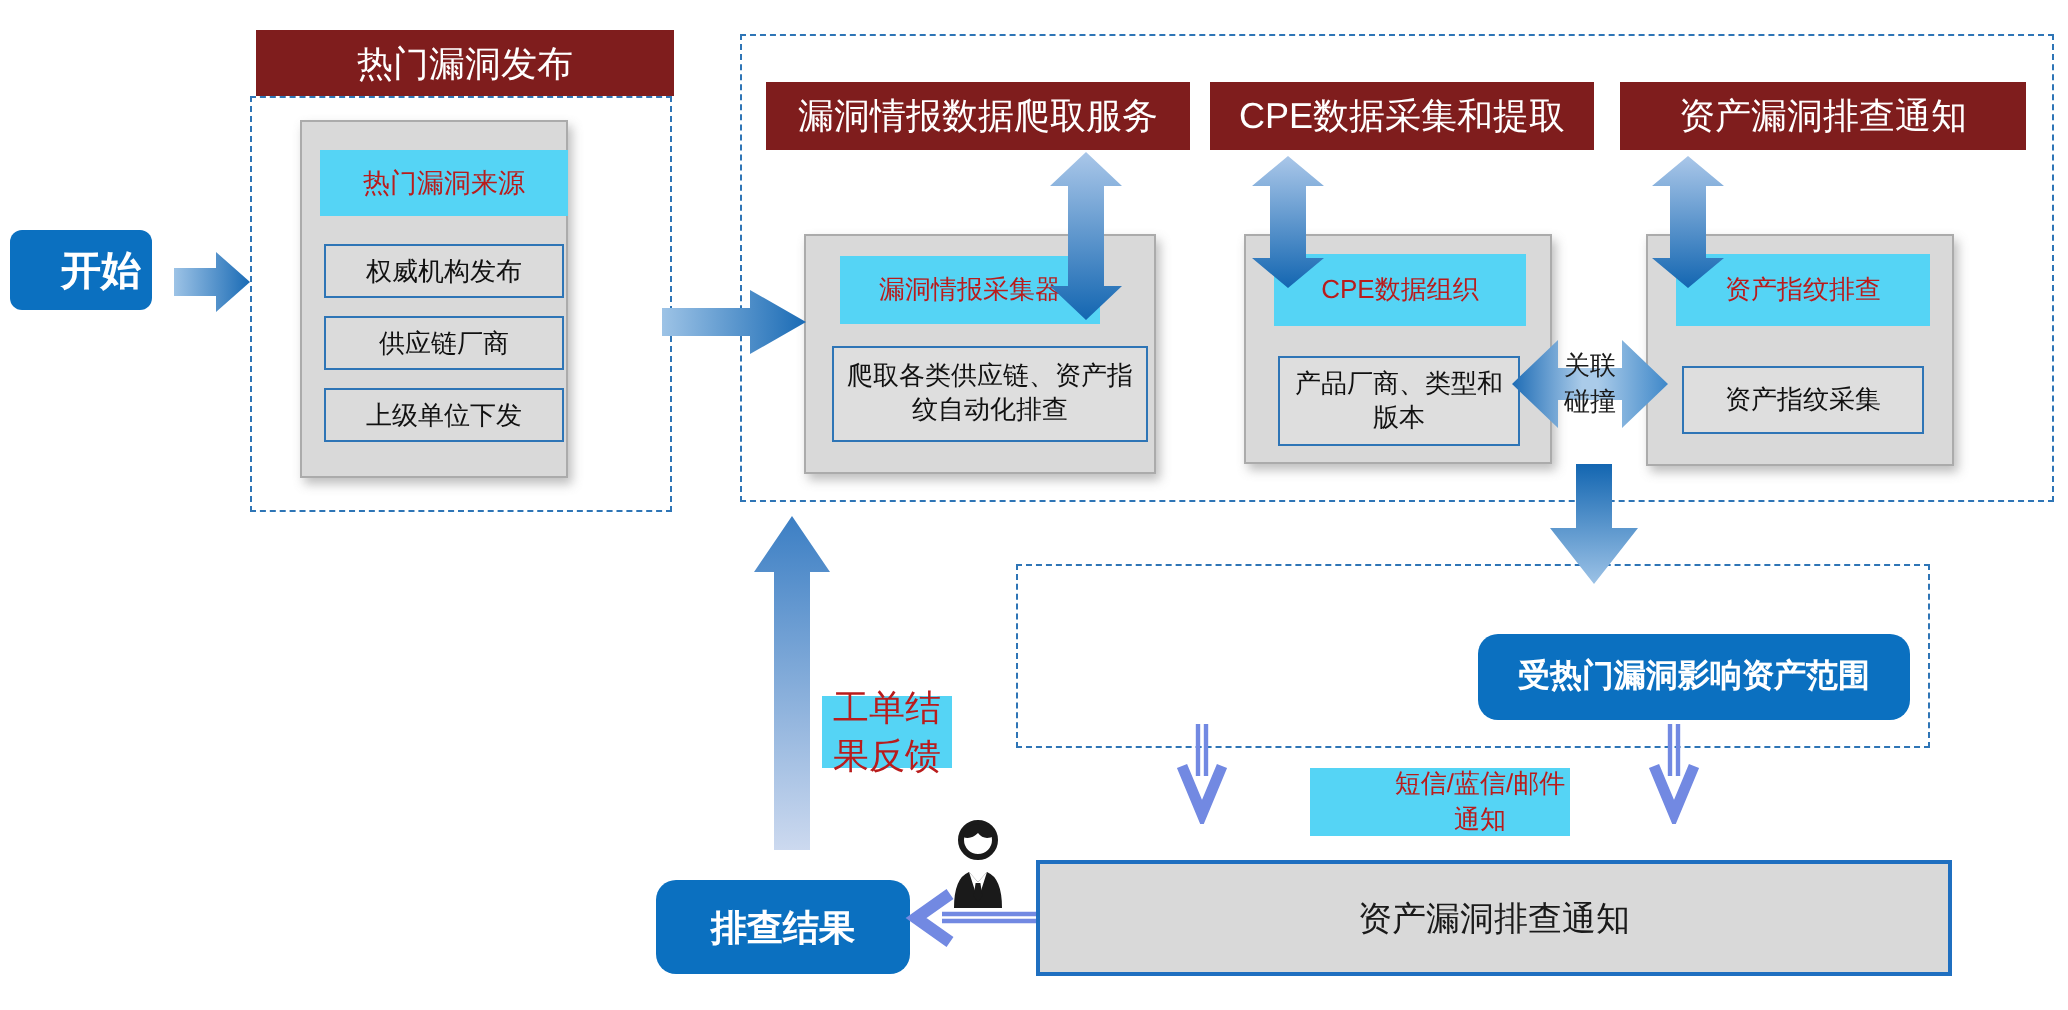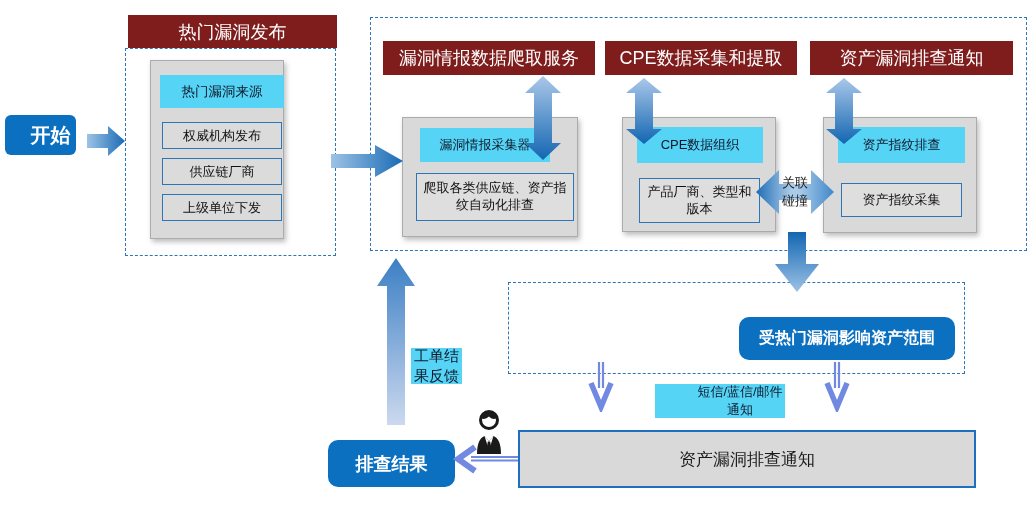--- a/index.html
+++ b/index.html
@@ -5,21 +5,21 @@
   html,body{margin:0;padding:0;background:#fff;}
   body{font-family:"Liberation Sans","DejaVu Sans",sans-serif;color:#1a1a1a;}
   #canvas{position:relative;width:1034px;height:505px;background:#fff;overflow:hidden;}
   .abs{position:absolute;box-sizing:border-box;}
   .flex{display:flex;align-items:center;justify-content:center;text-align:center;}
 
   .hdr{background:#7f1d1d;color:#fff;font-weight:normal;font-size:18px;z-index:5;}
   .blue-node{background:#0b70c0;color:#fff;font-weight:bold;z-index:6;}
   .dashed-frame{border:1px dashed #2e75b6;z-index:1;background:transparent;}
   .panel{background:#d9d9d9;border:1px solid #ababab;box-shadow:2px 3px 5px rgba(110,110,110,.45);z-index:3;}
-  .cyan{background:#55d4f5;color:#0f172a;font-size:13px;z-index:4;}
+  .cyan{background:#55d4f5;color:#b91c1c;font-size:13px;z-index:4;}
   .detail-box{background:#dedede;border:1px solid #2e75b6;color:#111;font-size:13px;line-height:1.3;z-index:4;padding:2px 4px;}
   .item-box{background:#dbdbdb;border:1px solid #2e75b6;color:#111;font-size:13px;z-index:4;}
   .arrow{z-index:7;}
   .lbl{z-index:8;}
 
   #start-node{left:5px;top:115px;width:71px;height:40px;border-radius:6px;font-size:20px;padding-left:20px;}
   #arrow-start{left:87px;top:125px;}
   #publish-frame{left:125px;top:48px;width:211px;height:208px;}
   #publish-header{left:128px;top:15px;width:209px;height:33px;}
   #publish-panel{left:150px;top:60px;width:134px;height:179px;}
@@ -51,21 +51,21 @@
   #owner-node{left:518px;top:316px;width:150px;height:45px;border-radius:10px;font-size:16px;}
   #scope-node{left:739px;top:317px;width:216px;height:43px;border-radius:10px;font-size:16px;}
   #arrow-thin-1{left:588px;top:362px;}
   #arrow-thin-2{left:824px;top:362px;}
   #channels-label{left:655px;top:384px;width:130px;height:34px;font-size:13px;padding-left:40px;}
   #notice-node{left:518px;top:430px;width:458px;height:58px;background:#d9d9d9;border:2px solid #1f6fc0;font-size:17px;z-index:5;}
   #person-icon{left:472px;top:410px;z-index:9;}
   #arrow-thin-left{left:452px;top:444px;}
   #result-node{left:328px;top:440px;width:127px;height:47px;border-radius:10px;font-size:18px;}
   #arrow-up{left:377px;top:258px;}
-  #feedback-label{left:411px;top:348px;width:51px;height:36px;font-size:15px;line-height:1.35;}
+  #feedback-label{left:411px;top:348px;width:65px;height:36px;font-size:18px;line-height:1.35;}
 </style>
 </head>
 <body>
 
 <div id="canvas">
 
   <div id="start-node" class="abs flex blue-node">开始</div>
 
   <svg id="arrow-start" class="abs arrow" width="38" height="32" viewBox="0 0 38 32">
     <defs>

